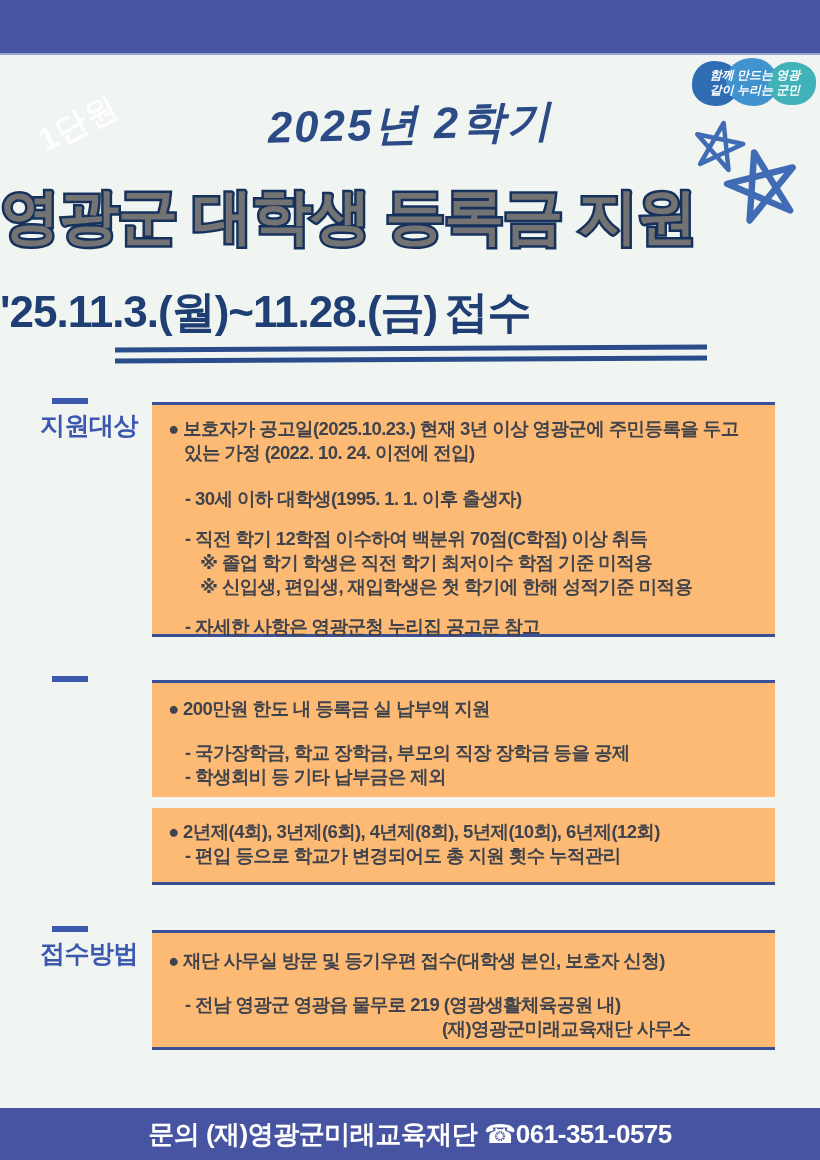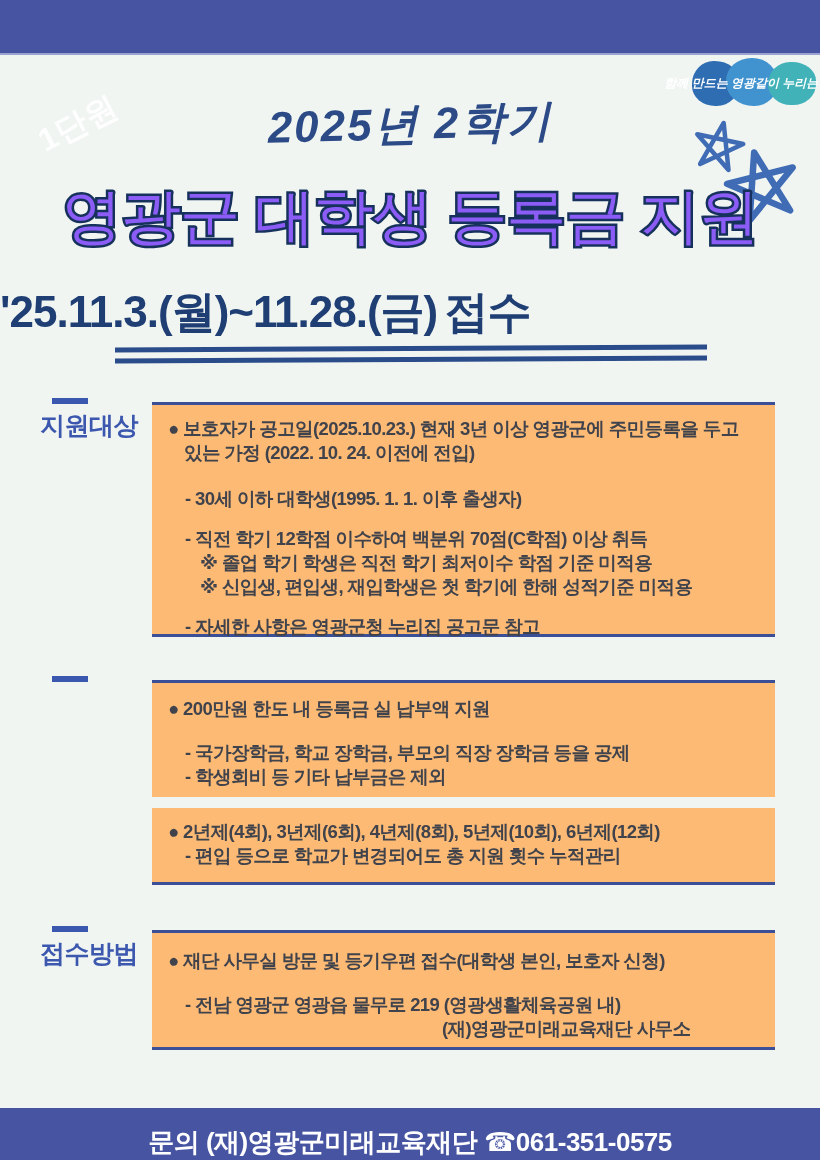--- a/index.html
+++ b/index.html
@@ -1,39 +1,39 @@
 <!DOCTYPE html>
 <html><head>
 <meta charset="utf-8">
 <style>
   html,body{margin:0;padding:0;}
   body{font-family:"Liberation Sans","DejaVu Sans",sans-serif;}
   .poster{position:relative;width:820px;height:1160px;background:#f1f5f2;overflow:hidden;}
 
   
   .topbar{position:absolute;left:0;top:0;width:820px;height:53px;background:#4754a2;border-bottom:2px solid #9aa3cf;}
-  .footer{position:absolute;left:0;top:1108px;width:820px;height:52px;background:#4754a2;display:flex;align-items:flex-end;justify-content:center;}
+  .footer{position:absolute;left:0;top:1108px;width:820px;height:52px;background:#4754a2;display:flex;align-items:center;justify-content:center;}
   .footer span{color:#ffffff;font-size:26px;font-weight:900;letter-spacing:-0.5px;white-space:nowrap;}
 
   
   .logo{position:absolute;left:692px;top:58px;width:126px;height:50px;}
   .blob{position:absolute;top:0;}
   .b1{left:0;top:3px;width:48px;height:45px;background:#2f6db3;border-radius:46% 54% 50% 50%/52% 48% 55% 45%;}
   .b2{left:34px;top:0;width:52px;height:48px;background:#4193cf;border-radius:50% 50% 46% 54%/48% 52% 50% 50%;}
   .b3{left:76px;top:4px;width:48px;height:43px;background:#41b3b8;border-radius:48% 52% 50% 50%/55% 45% 50% 50%;}
-  .logo-text{position:absolute;left:0;top:0;width:100%;height:100%;display:flex;align-items:center;justify-content:center;z-index:2;}
+  .logo-text{position:absolute;left:0;top:0;width:100%;height:100%;display:flex;flex-direction:column;align-items:center;justify-content:center;z-index:2;}
   .logo-text div{color:#ffffff;font-size:12px;font-weight:700;line-height:15px;white-space:nowrap;font-style:italic;}
 
   
   .watermark{position:absolute;left:36px;top:102px;font-size:32px;font-weight:900;color:rgba(255,255,255,0.85);transform:rotate(-27deg);letter-spacing:1px;}
 
   
   .semester{position:absolute;left:0;top:95px;width:100%;text-align:center;font-size:44px;font-weight:700;font-style:italic;color:#2b4a86;transform:rotate(-1.5deg);letter-spacing:2px;white-space:nowrap;}
   .stars{position:absolute;left:668px;top:116px;z-index:1;}
-  .title{position:absolute;left:0;top:178px;width:100%;margin:0;text-align:center;font-size:60px;line-height:78px;font-weight:400;color:#8b5cf6;-webkit-text-stroke:5px #16325c;paint-order:stroke fill;letter-spacing:-1px;white-space:nowrap;z-index:2;}
+  .title{position:absolute;left:0;top:178px;width:100%;margin:0;text-align:left;font-size:60px;line-height:78px;font-weight:700;color:#737373;-webkit-text-stroke:5px #16325c;paint-order:stroke fill;letter-spacing:-1px;white-space:nowrap;z-index:2;}
   .period{position:absolute;left:0;top:283px;width:100%;font-size:44px;font-weight:900;color:#1e3e74;letter-spacing:-1px;word-spacing:-4px;white-space:nowrap;}
   .rule{position:absolute;left:115px;width:592px;height:5px;background:#2b4c8a;transform:rotate(-0.3deg);}
   .rule1{top:346px;}
   .rule2{top:357px;}
 
   
   .dash{position:absolute;width:36px;height:6px;background:#3b57ae;}
   .d1{left:52px;top:398px;}
   .d2{left:52px;top:676px;}
   .d3{left:52px;top:926px;}

